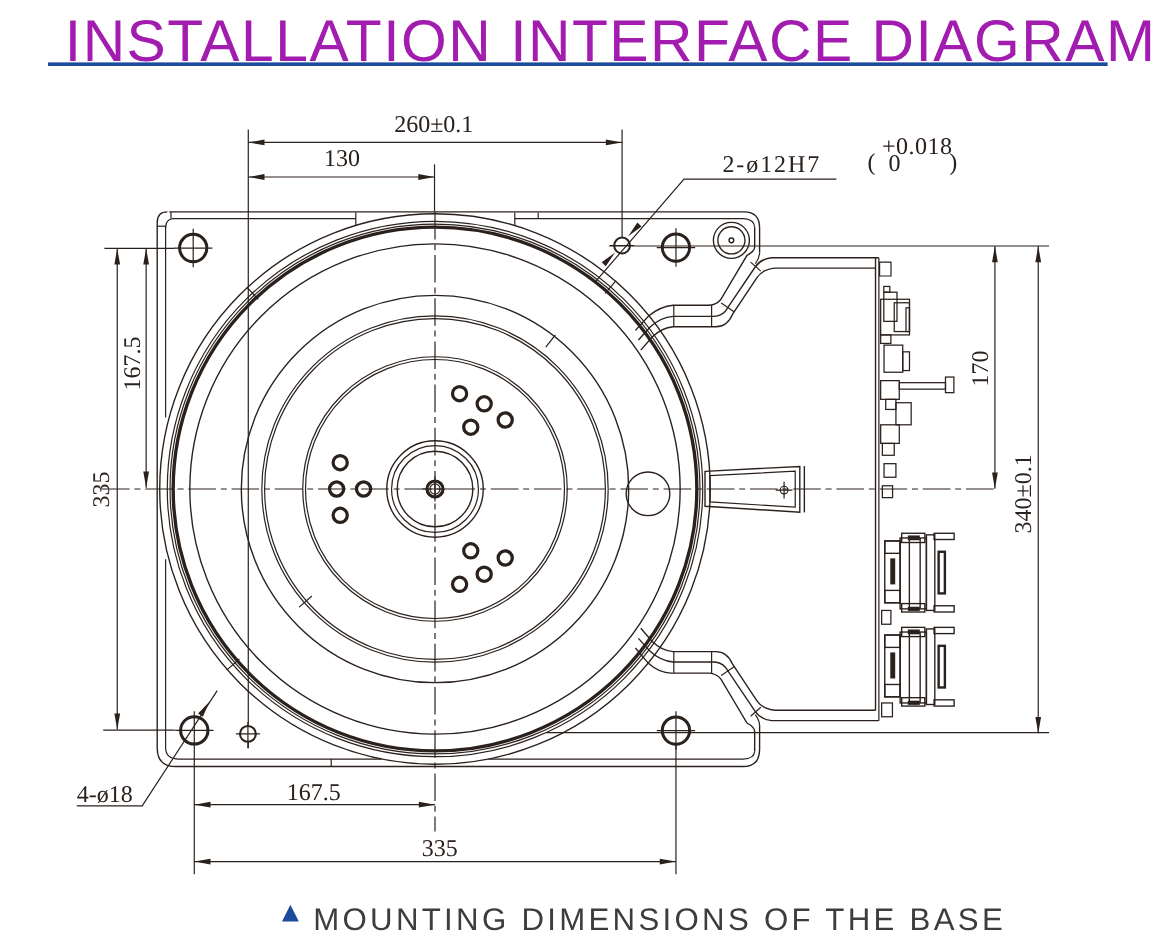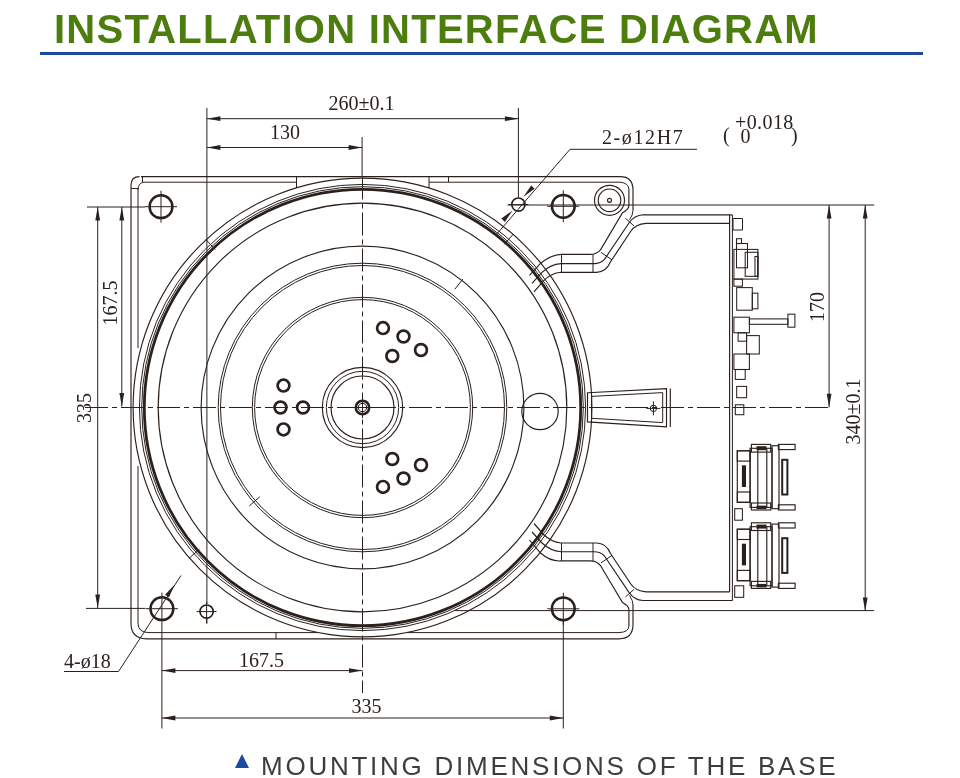--- a/index.html
+++ b/index.html
@@ -1,17 +1,17 @@
 <!DOCTYPE html>
 <html><head>
 <meta charset="utf-8">
 <style>
 html,body{margin:0;padding:0;background:#fff;width:960px;height:778px;overflow:hidden}
 #page{position:relative;width:960px;height:778px;font-family:"Liberation Sans",sans-serif}
-#title{position:absolute;left:54px;top:7px;width:900px;font-family:"Liberation Sans",sans-serif;font-weight:bold;font-size:40px;color:#4d7c0f;letter-spacing:1.25px;white-space:nowrap}
+#title{position:absolute;left:54px;top:7px;width:900px;font-family:"Liberation Sans",sans-serif;font-weight:normal;font-size:49px;color:#a21caf;letter-spacing:1.25px;white-space:nowrap}
 #rule{position:absolute;left:40px;top:52.2px;width:883px;height:2.8px;background:#1c4a9c}
 #caption{position:absolute;left:261px;top:751px;font-size:26px;color:#3d3d3d;letter-spacing:2.75px;white-space:nowrap}
 #tri{position:absolute;left:235px;top:754px;width:0;height:0;border-left:7.3px solid transparent;border-right:7.3px solid transparent;border-bottom:14.5px solid #1c4a9c}
 svg{position:absolute;left:0;top:0}
 .ln{stroke:#2a211d;stroke-width:1.15;fill:none;stroke-linecap:butt}
 .ln2{stroke:#2a211d;stroke-width:2.8;fill:none}
 .thin{stroke:#2a211d;stroke-width:1;fill:none}
 .cl{stroke:#2a211d;stroke-width:1;fill:none;stroke-dasharray:23 4 5 4}
 .ar{fill:#2a211d;stroke:none}
 .dt{font-family:"Liberation Serif",serif;font-size:20px;fill:#2a211d}

